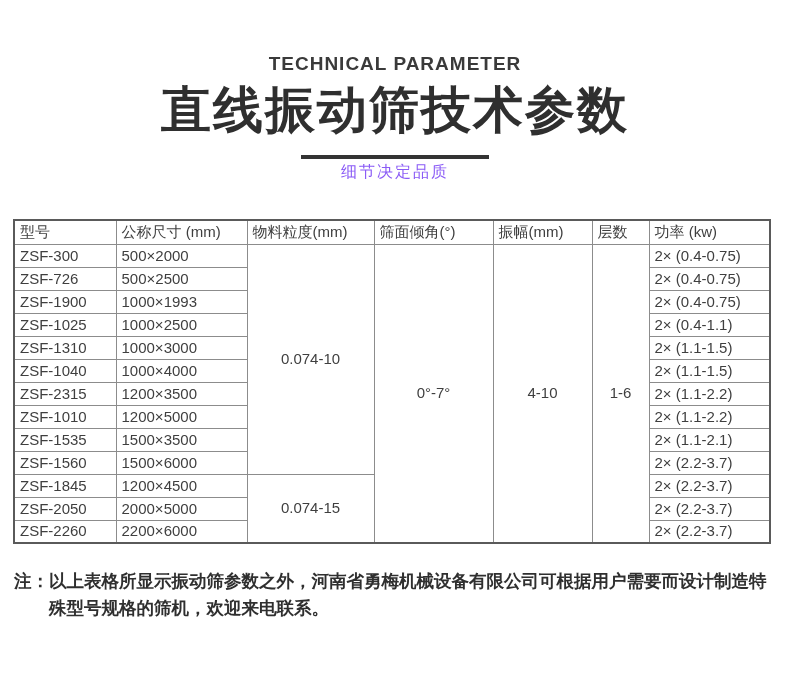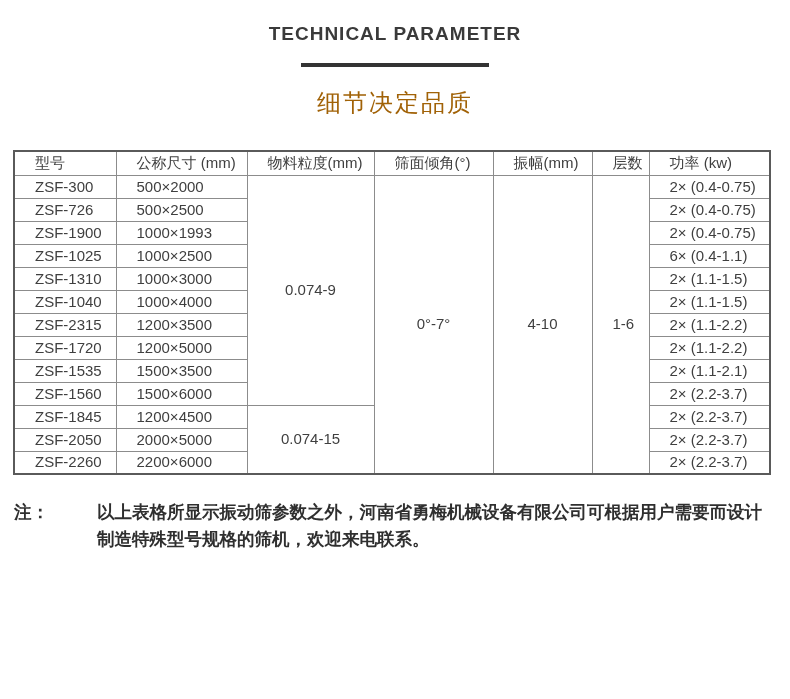--- a/index.html
+++ b/index.html
@@ -6,84 +6,85 @@
   html,body { background:#ffffff; }
   body {
     width:790px; height:699px;
     font-family:"Liberation Sans","DejaVu Sans",sans-serif;
     color:#3f3f3f;
     overflow:hidden;
   }
   .page { width:790px; height:699px; background:#fff; position:relative; }
 
   
-  .hdr { text-align:center; padding-top:23px; }
+  .hdr { text-align:center; padding-top:53px; }
   .eyebrow {
     font-size:19px; font-weight:bold; color:#3a3a3a;
     letter-spacing:1px; line-height:22px;
   }
   .title {
     margin-top:8px;
     font-size:50px; font-weight:900; color:#2f2f2f;
     letter-spacing:2px; line-height:54px;
   }
   .divider {
     width:188px; height:4px; background:#333333;
     margin:18px auto 0;
   }
   .subtitle {
-    margin-top:25px;
-    font-size:24px; color:#a16207; line-height:22px;
+    margin-top:2px;
+    font-size:16px; color:#8b5cf6; line-height:22px;
     letter-spacing:2px;
   }
 
   
   table.spec {
     margin:36px 0 0 13px;
     width:756px;
     border-collapse:collapse;
     table-layout:fixed;
     border:2px solid #5a5a5a;
   }
   table.spec th, table.spec td {
     border:1px solid #8c8c8c;
     font-size:15px;
     font-weight:normal;
     color:#3f3f3f;
     text-align:left;
-    padding:0 20px;
+    padding:0 5px;
     height:23px;
     line-height:18px;
     white-space:nowrap;
     overflow:hidden;
     background:#ffffff;
   }
   table.spec th { height:24px; }
   table.spec td.center, table.spec th.center { text-align:center; }
 
   
   .note {
     margin:24px 0 0 14px;
     width:762px;
     display:flex;
     font-size:17.5px;
     font-weight:bold;
     color:#2f2f2f;
     line-height:27px;
   }
   .note-label { white-space:nowrap; }
-  .note-text { flex:1;margin-left:48px; }
+  .note-text { flex:1; }
 </style>
 </head>
 <body>
 
 <div class="page">
 
   <div class="hdr">
     <div class="eyebrow">TECHNICAL PARAMETER</div>
+    <h1 class="title">直线振动筛技术参数</h1>
     <div class="divider"></div>
     <div class="subtitle">细节决定品质</div>
   </div>
 
   <table class="spec">
     <colgroup>
       <col style="width:102px">
         <col style="width:131px">
         <col style="width:127px">
       <col style="width:119px">
@@ -99,58 +100,58 @@
         <th>筛面倾角(°)</th>
         <th>振幅(mm)</th>
         <th>层数</th>
         <th>功率 (kw)</th>
       </tr>
     </thead>
     <tbody>
       <tr>
         <td>ZSF-300</td>
         <td>500×2000</td>
-        <td class="center" rowspan="10">0.074-9</td>
+        <td class="center" rowspan="10">0.074-10</td>
         <td class="center" rowspan="13">0°-7°</td>
         <td class="center" rowspan="13">4-10</td>
         <td class="center" rowspan="13">1-6</td>
         <td>2× (0.4-0.75)</td>
       </tr>
       <tr>
         <td>ZSF-726</td>
         <td>500×2500</td>
         <td>2× (0.4-0.75)</td>
       </tr>
       <tr>
         <td>ZSF-1900</td>
         <td>1000×1993</td>
         <td>2× (0.4-0.75)</td>
       </tr>
       <tr>
         <td>ZSF-1025</td>
         <td>1000×2500</td>
-        <td>6× (0.4-1.1)</td>
+        <td>2× (0.4-1.1)</td>
       </tr>
       <tr>
         <td>ZSF-1310</td>
         <td>1000×3000</td>
         <td>2× (1.1-1.5)</td>
       </tr>
       <tr>
         <td>ZSF-1040</td>
         <td>1000×4000</td>
         <td>2× (1.1-1.5)</td>
       </tr>
       <tr>
         <td>ZSF-2315</td>
         <td>1200×3500</td>
         <td>2× (1.1-2.2)</td>
       </tr>
       <tr>
-        <td>ZSF-1720</td>
+        <td>ZSF-1010</td>
         <td>1200×5000</td>
         <td>2× (1.1-2.2)</td>
       </tr>
       <tr>
         <td>ZSF-1535</td>
         <td>1500×3500</td>
         <td>2× (1.1-2.1)</td>
       </tr>
       <tr>
         <td>ZSF-1560</td>

